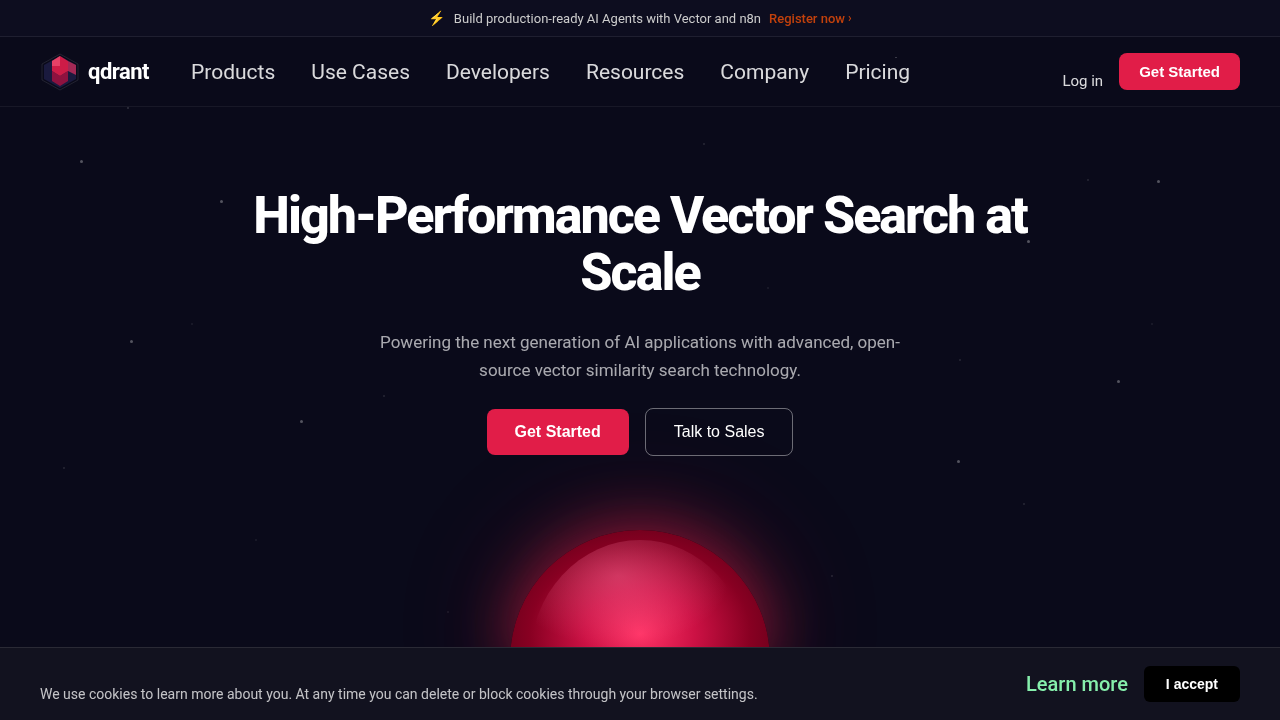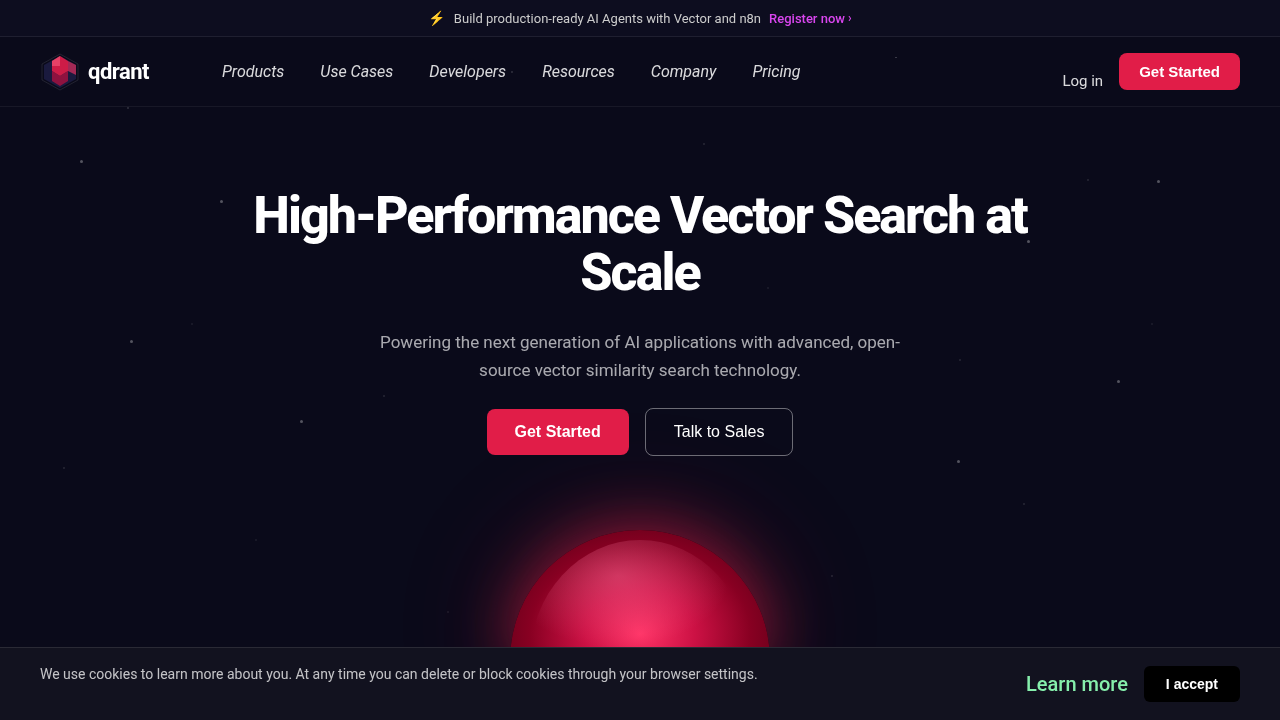--- a/index.html
+++ b/index.html
@@ -58,21 +58,21 @@
       position: relative;
       z-index: 10;
     }
 
     .announcement-bar .lightning {
       color: #a855f7;
       font-size: 14px;
     }
 
     .announcement-bar .register-link {
-      color: #d946ef;
+      color: #c2410c;
       text-decoration: none;
       font-weight: 500;
       display: flex;
       align-items: center;
       gap: 3px;
     }
 
     .announcement-bar .register-link .arrow {
       font-size: 12px;
     }
@@ -86,21 +86,21 @@
       position: relative;
       z-index: 10;
       border-bottom: 1px solid rgba(255,255,255,0.06);
     }
 
     .logo {
       display: flex;
       align-items: center;
       gap: 8px;
       text-decoration: none;
-      margin-right: 59px;
+      margin-right: 28px;
     }
 
     .logo-icon {
       width: 40px;
       height: 40px;
     }
 
     .logo-text {
       font-size: 22px;
       font-weight: 700;
@@ -111,26 +111,25 @@
     .nav-links {
       display: flex;
       align-items: center;
       gap: 8px;
       flex: 1;
     }
 
     .nav-link {
       color: rgba(255,255,255,0.85);
       text-decoration: none;
-      font-size: 16px;
+      font-size: 21px;
       padding: 8px 14px;
       border-radius: 6px;
       transition: color 0.2s;
       cursor: pointer;
-      font-style: italic;
     }
 
     .nav-actions {
       display: flex;
       align-items: flex-end;
       gap: 16px;
     }
 
     .login-link {
       color: rgba(255,255,255,0.85);
@@ -238,21 +237,21 @@
 
     
     .cookie-banner {
       position: absolute;
       bottom: 0;
       left: 0;
       right: 0;
       background-color: #12121f;
       border-top: 1px solid rgba(255,255,255,0.1);
       display: flex;
-      align-items: flex-start;
+      align-items: flex-end;
       justify-content: space-between;
       padding: 18px 40px;
       z-index: 100;
       gap: 20px;
     }
 
     .cookie-text {
       font-size: 14px;
       color: rgba(255,255,255,0.75);
       flex: 1;

